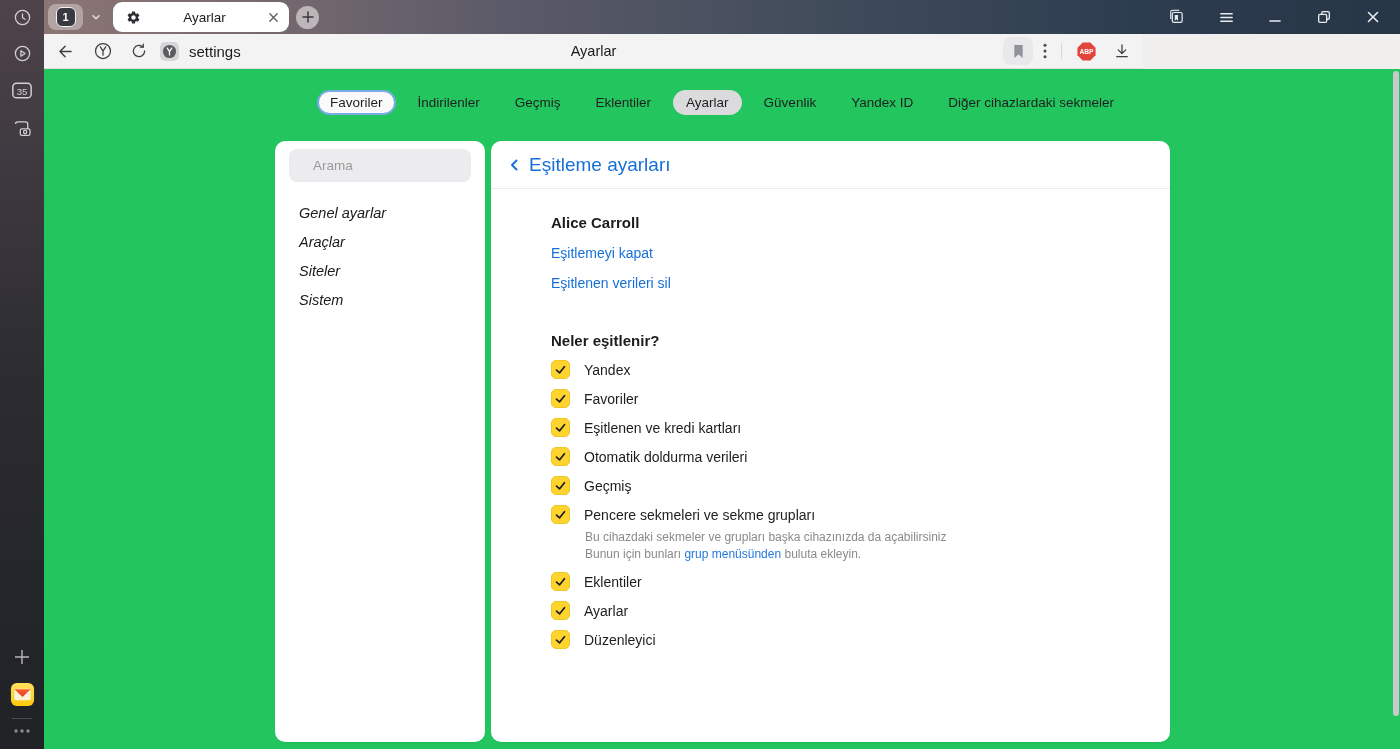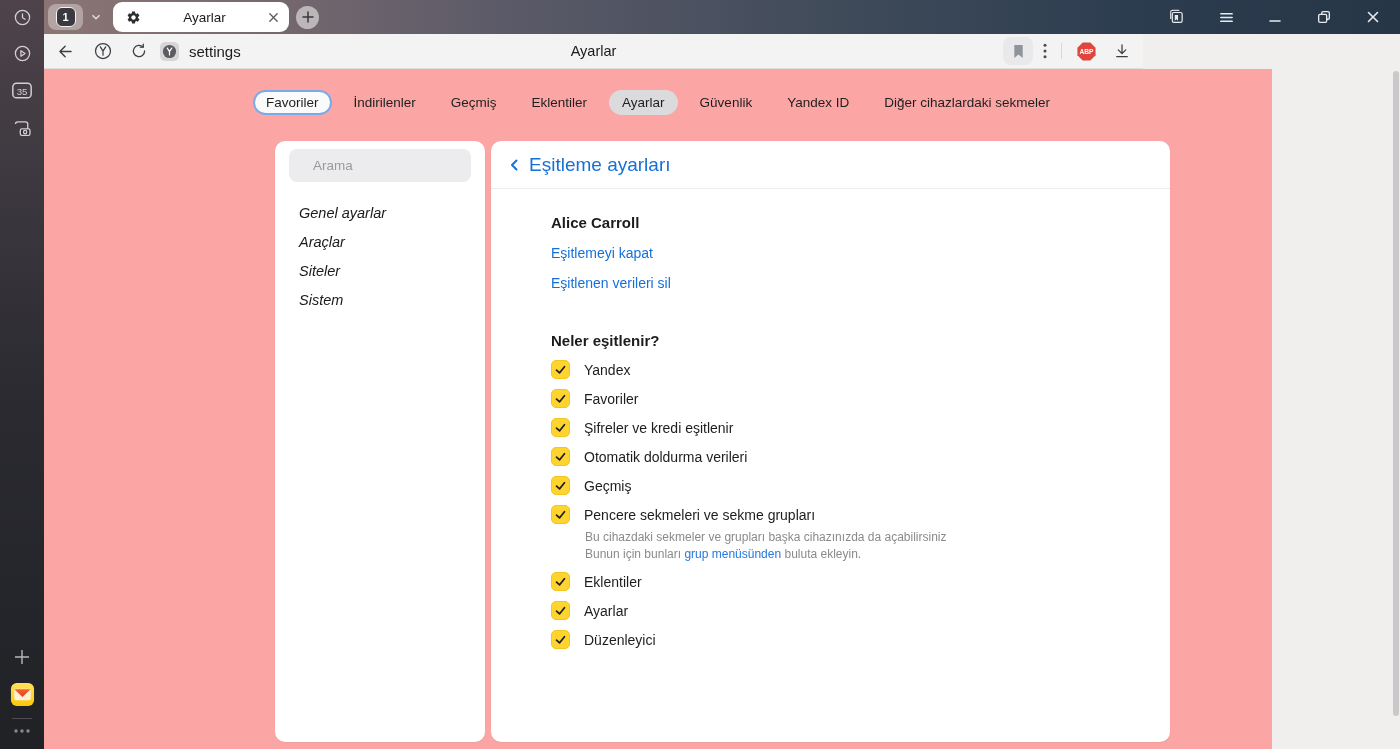--- a/index.html
+++ b/index.html
@@ -39,21 +39,21 @@
   .tb-btn{display:flex;align-items:center;justify-content:center;}
   .fav-chip{width:19px;height:19px;border-radius:5px;background:#d6d6d8;display:flex;align-items:center;justify-content:center;margin-left:12px;}
   .url-text{margin-left:10px;font-size:15px;color:#1d1d1d;}
   .tb-center-title{position:absolute;left:50%;transform:translateX(-50%);font-size:14.5px;color:#1a1a1a;}
   .tb-right{margin-left:auto;display:flex;align-items:center;gap:10px;}
   .bm-chip{width:30px;height:28px;border-radius:8px;background:#e9e9eb;display:flex;align-items:center;justify-content:center;color:#8f939a;}
   .tb-divider{width:1px;height:16px;background:#d8d8da;margin:0 4px;}
   .abp{width:21px;height:21px;position:relative;display:flex;align-items:center;justify-content:center;}
 
   
-  .page{position:absolute;left:44px;top:69px;width:1228px;height:680px;background:#fca5a5;}
+  .page{position:absolute;left:44px;top:69px;width:1356px;height:680px;background:#22c55e;}
   .scroll-thumb{position:absolute;left:1349px;top:2px;width:6px;height:645px;background:#c9c9cb;border-radius:3px;}
 
   .navtabs{position:absolute;top:21px;left:0;width:100%;display:flex;justify-content:center;gap:9px;}
   .pill{padding:5px 13px;font-size:13.5px;color:#1f1f1f;border-radius:15px;white-space:nowrap;cursor:pointer;}
   .pill.focused{border:2px solid #79abe8;padding:3px 11px;background:#fafafa;}
   .pill.active{background:#dbdbdd;}
 
   
   .leftpanel{position:absolute;left:231px;top:72px;width:210px;height:601px;background:#fff;border-radius:10px;
     box-shadow:0 1px 2px rgba(0,0,0,.05);}
@@ -310,21 +310,21 @@
               </svg>
             </span>
             <span class="chk-label">Favoriler</span>
           </div>
           <div class="chk-row">
             <span class="checkbox">
               <svg width="13" height="13" viewBox="0 0 18 18" fill="none" stroke="#1e1e1e" stroke-width="2.4" stroke-linecap="round" stroke-linejoin="round">
                 <path d="M3.5 9.8l4.3 3.8 6.7-8.4"></path>
               </svg>
             </span>
-            <span class="chk-label">Şifreler ve kredi eşitlenir</span>
+            <span class="chk-label">Eşitlenen ve kredi kartları</span>
           </div>
           <div class="chk-row">
             <span class="checkbox">
               <svg width="13" height="13" viewBox="0 0 18 18" fill="none" stroke="#1e1e1e" stroke-width="2.4" stroke-linecap="round" stroke-linejoin="round">
                 <path d="M3.5 9.8l4.3 3.8 6.7-8.4"></path>
               </svg>
             </span>
             <span class="chk-label">Otomatik doldurma verileri</span>
           </div>
           <div class="chk-row">

